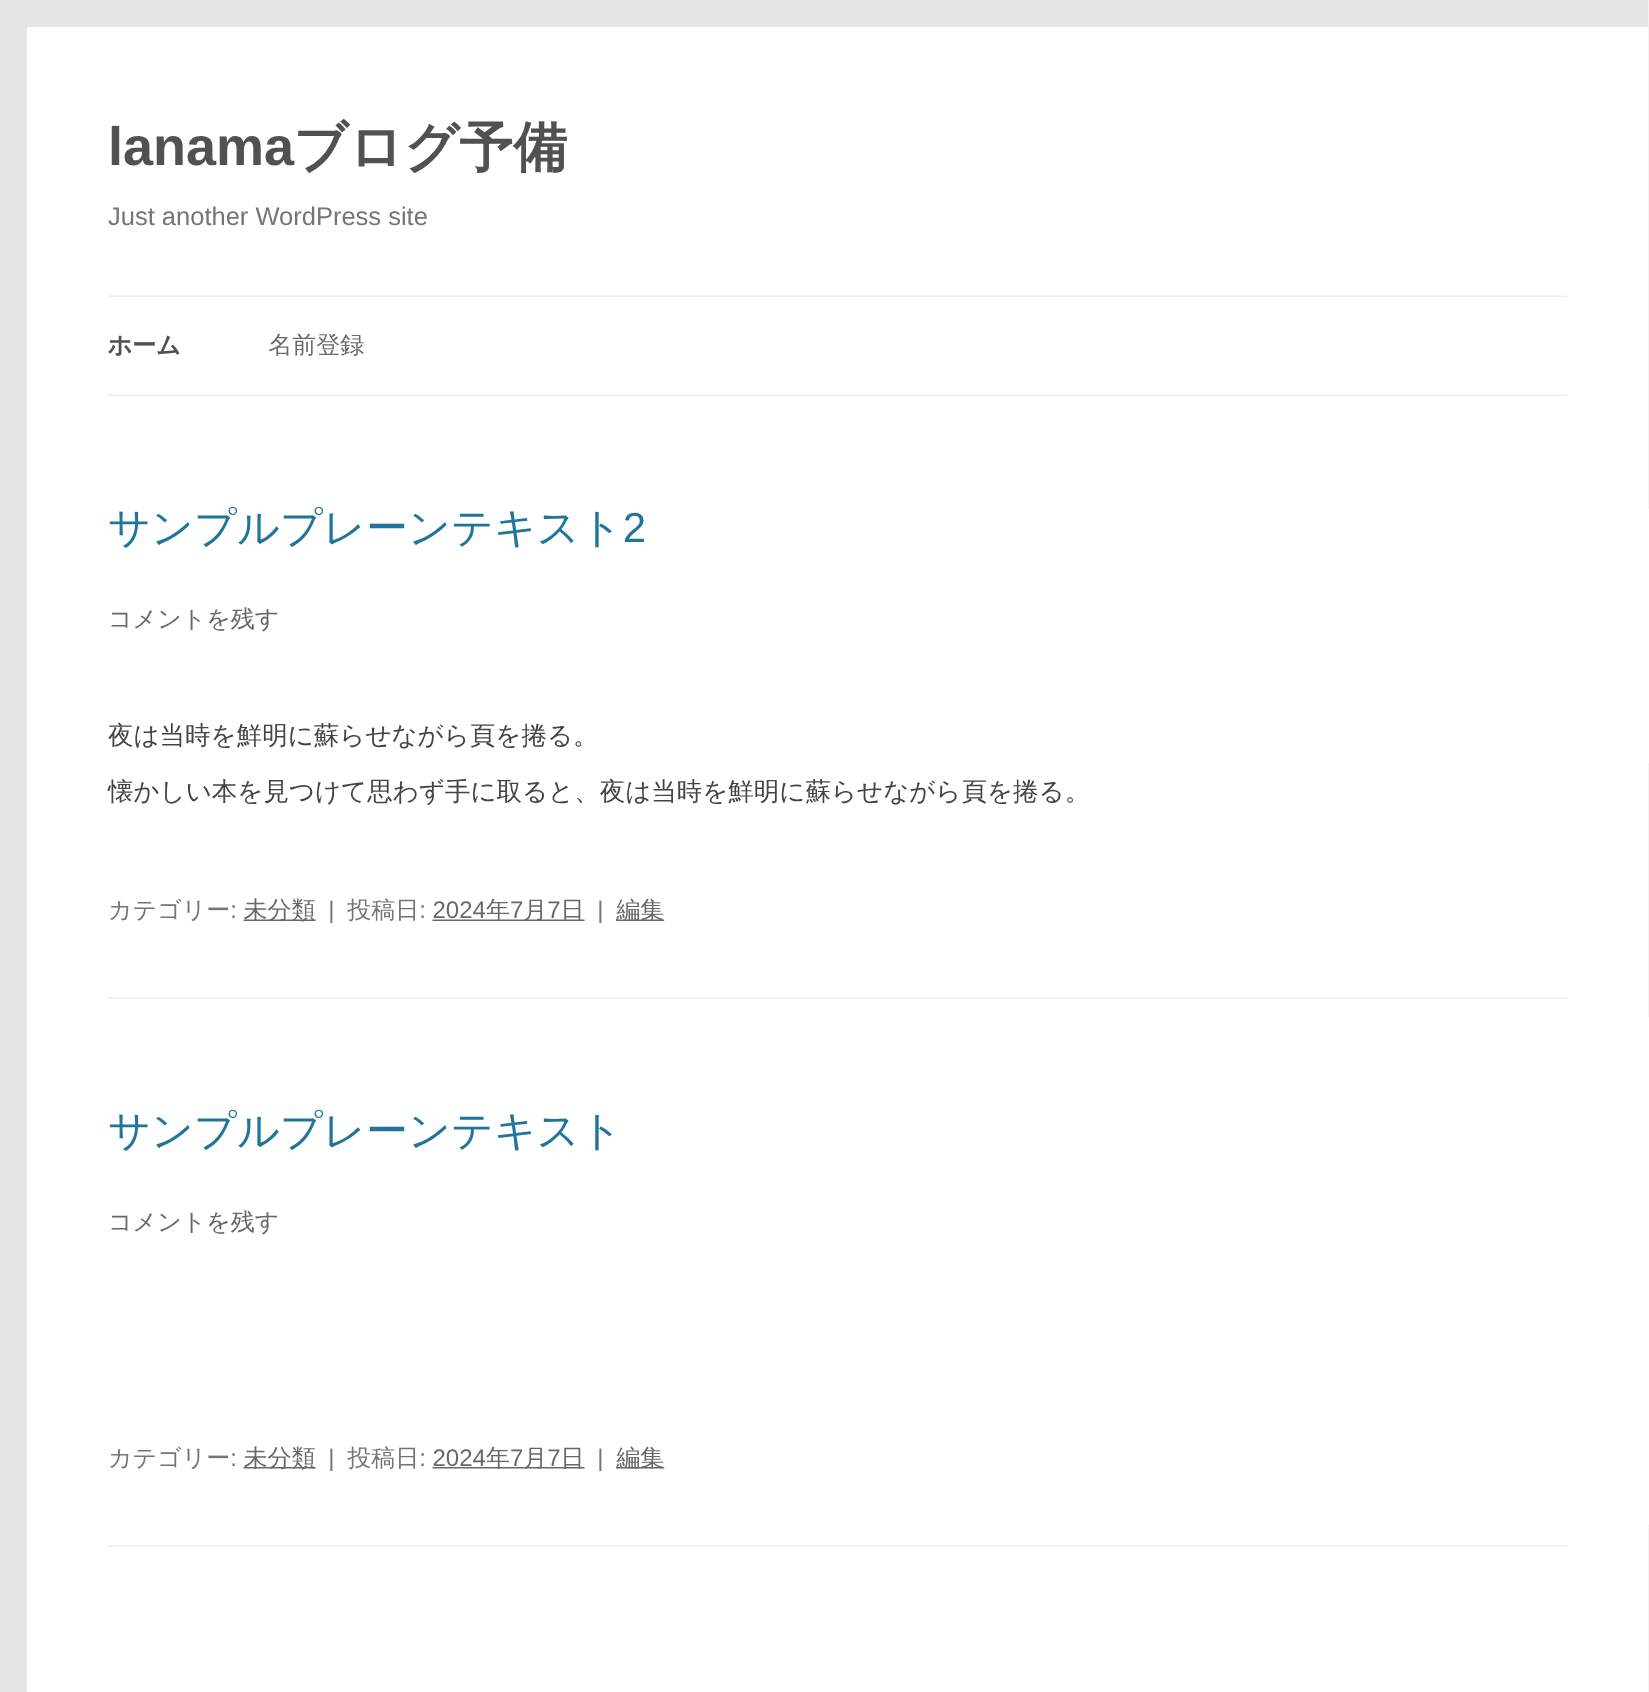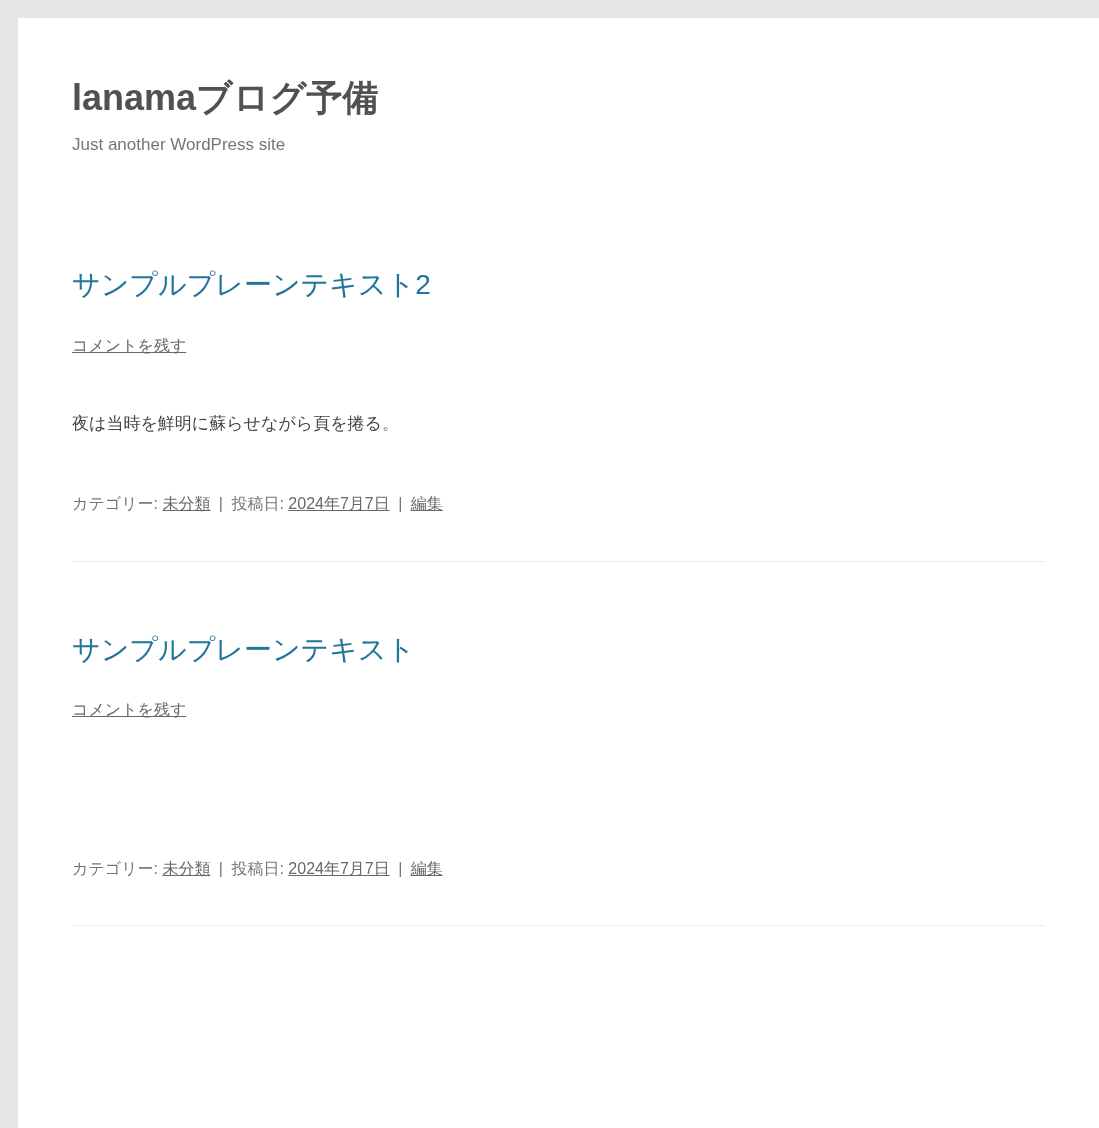--- a/index.html
+++ b/index.html
@@ -68,21 +68,20 @@
       font-size: 28px;
       color: #21759b;
       font-weight: normal;
       margin-bottom: 32px;
       line-height: 1.3;
       cursor: pointer;
     }
     .comment-link {
       font-size: 16px;
       color: #686868;
-      text-decoration: underline;
       cursor: pointer;
       display: inline-block;
       margin-bottom: 48px;
     }
     .post-body {
       font-size: 17px;
       color: #444;
       line-height: 2.2;
       margin-bottom: 48px;
     }
@@ -103,28 +102,35 @@
   </style>
 </head>
 <body>
 
 <div class="page-container">
   <header class="site-header">
     <h1 class="site-title">lanamaブログ予備</h1>
     <p class="site-tagline">Just another WordPress site</p>
   </header>
 
+  <nav class="nav-container">
+    <ul class="nav-list">
+      <li class="nav-item active">ホーム</li>
+      <li class="nav-item">名前登録</li>
+    </ul>
+  </nav>
 
   <main class="content">
 
     <article class="post">
       <h2 class="post-title">サンプルプレーンテキスト2</h2>
       <a class="comment-link">コメントを残す</a>
       <div class="post-body">
         <span>夜は当時を鮮明に蘇らせながら頁を捲る。</span><br>
+        <span>懐かしい本を見つけて思わず手に取ると、夜は当時を鮮明に蘇らせながら頁を捲る。</span>
       </div>
       <div class="post-meta">
         <span>カテゴリー: </span><a>未分類</a><span class="meta-sep"> | </span><span>投稿日: </span><a>2024年7月7日</a><span class="meta-sep"> | </span><a>編集</a>
       </div>
     </article>
 
     <article class="post">
       <h2 class="post-title">サンプルプレーンテキスト</h2>
       <a class="comment-link">コメントを残す</a>
       <div class="post-body">

